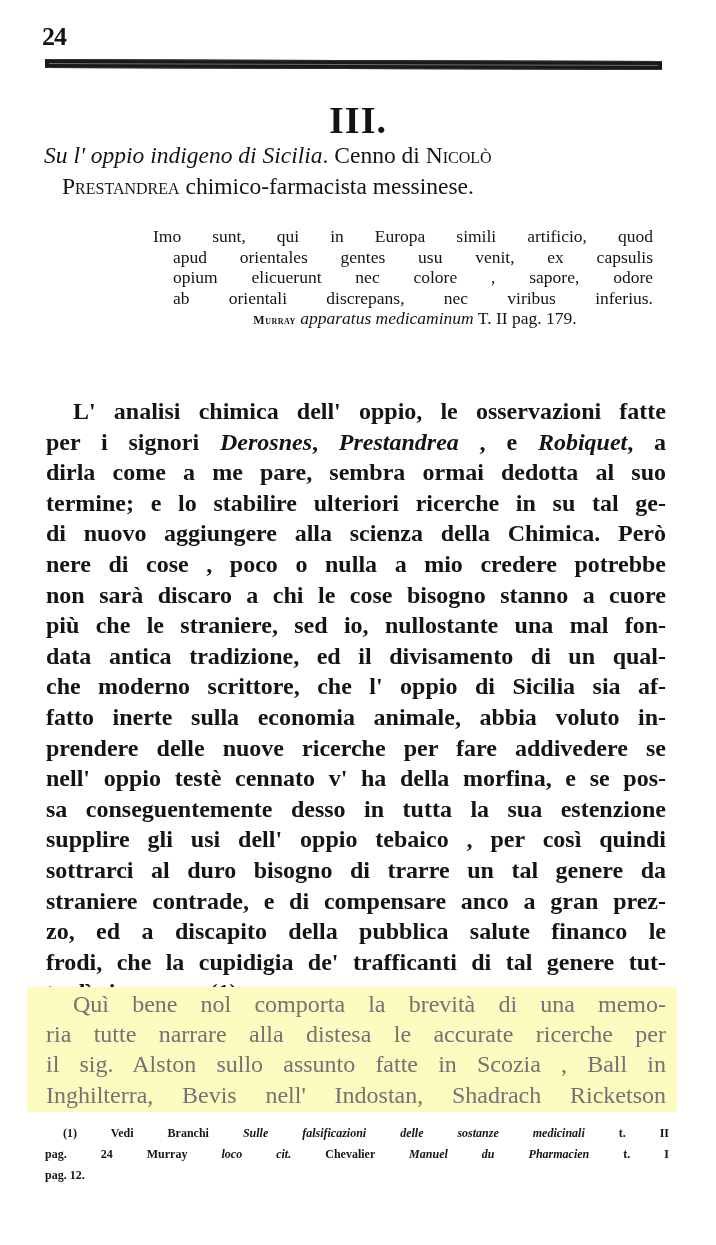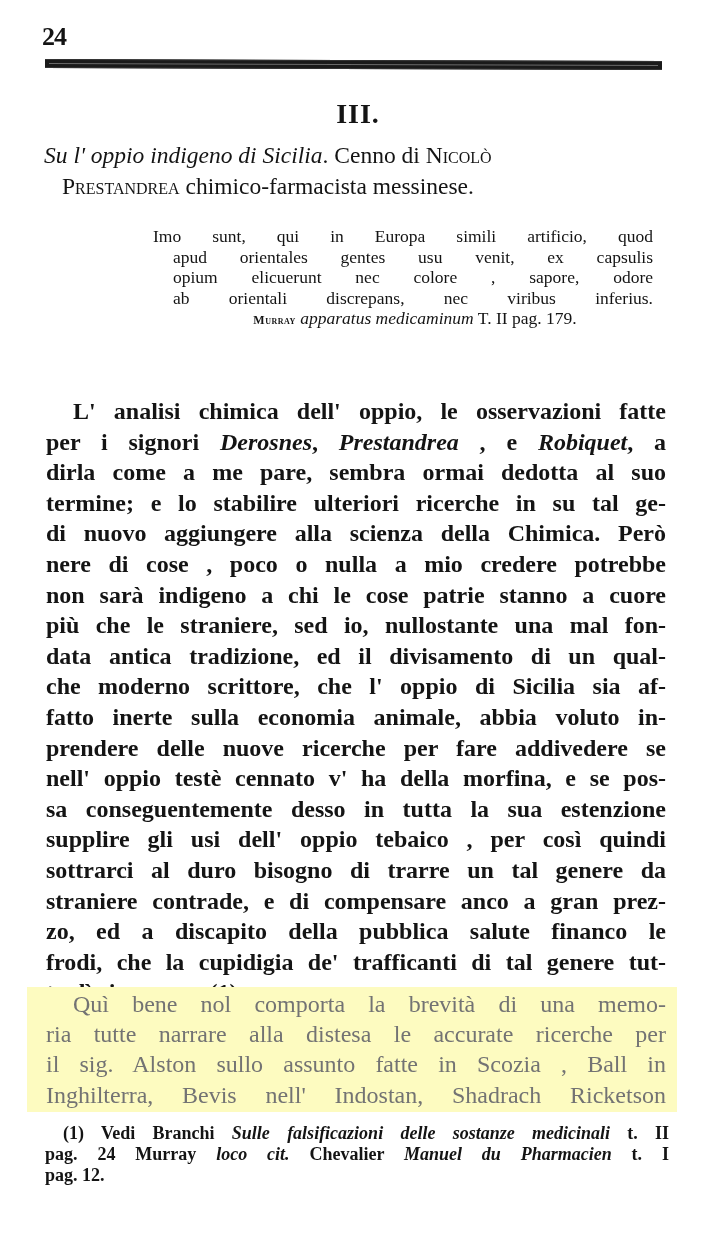--- a/index.html
+++ b/index.html
@@ -15,21 +15,21 @@
     position: absolute; left: 45px; top: 60px; width: 617px; height: 7px;
     background: #1a1a1a; border-top: 1px solid #333; border-bottom: 1px solid #333;
     transform: rotate(0.18deg);
   }
   .rule::after {
     content: ""; position: absolute; left: 4px; right: 4px; top: 3px; height: 1px;
     background: #6a6a6a;
   }
   .heading {
     position: absolute; left: 0; width: 716px; top: 98px; text-align: center;
-    font-size: 28px; font-weight: bold; letter-spacing: 1px;
+    font-size: 38px; font-weight: bold; letter-spacing: 1px;
   }
   .title {
     position: absolute; left: 44px; top: 140px; width: 630px; font-size: 23.5px; line-height: 31px;
   }
   .title .l2 { display: block; padding-left: 18px; }
   .sc { font-variant: small-caps; }
   .epigraph {
     position: absolute; left: 173px; top: 226px; width: 480px; font-size: 17.5px; line-height: 20.5px;
   }
   .epigraph .line { display: block; text-align: justify; text-align-last: justify; }
@@ -45,21 +45,21 @@
   .highlight {
     position: absolute; left: 27px; top: 987px; width: 650px; height: 125px; background: #fdfbc0;
   }
   .hl-text {
     position: absolute; left: 46px; top: 989px; width: 620px; font-size: 24px; line-height: 30.2px;
     color: #737373;
   }
   .hl-text .line { display: block; text-align: justify; text-align-last: justify; white-space: nowrap; }
   .hl-text .indent { padding-left: 27px; }
   .footnote {
-    position: absolute; left: 45px; top: 1123px; width: 624px; font-size: 18px; line-height: 21px; font-weight: bold;
+    position: absolute; left: 45px; top: 1123px; width: 624px; font-size: 12px; line-height: 21px; font-weight: bold;
   }
   .footnote .line { display: block; text-align: justify; text-align-last: justify; white-space: nowrap; }
   .footnote .line.last { text-align-last: left; }
   .footnote .indent { padding-left: 18px; }
   i { font-style: italic; }
 </style>
 </head>
 <body>
 
 <div class="page-num">24</div>
@@ -80,21 +80,21 @@
   <span class="cite"><span class="auth">Murray</span> <i>apparatus medicaminum</i><span> T. II pag. 179.</span></span>
 </div>
 
 <div class="body-text">
   <span class="line indent">L' analisi chimica dell' oppio, le osservazioni fatte</span>
   <span class="line"><span>per i signori </span><i>Derosnes</i><span>, </span><i>Prestandrea</i><span> , e </span><i>Robiquet</i><span>, a</span></span>
   <span class="line">dirla come a me pare, sembra ormai dedotta al suo</span>
   <span class="line">termine; e lo stabilire ulteriori ricerche in su tal ge-</span>
   <span class="line">di nuovo aggiungere alla scienza della Chimica. Però</span>
   <span class="line">nere di cose , poco o nulla a mio credere potrebbe</span>
-  <span class="line">non sarà indigeno a chi le cose patrie stanno a cuore</span>
+  <span class="line">non sarà discaro a chi le cose bisogno stanno a cuore</span>
   <span class="line">più che le straniere, sed io, nullostante una mal fon-</span>
   <span class="line">data antica tradizione, ed il divisamento di un qual-</span>
   <span class="line">che moderno scrittore, che l' oppio di Sicilia sia af-</span>
   <span class="line">fatto inerte sulla economia animale, abbia voluto in-</span>
   <span class="line">prendere delle nuove ricerche per fare addivedere se</span>
   <span class="line">nell' oppio testè cennato v' ha della morfina, e se pos-</span>
   <span class="line">sa conseguentemente desso in tutta la sua estenzione</span>
   <span class="line">supplire gli usi dell' oppio tebaico , per così quindi</span>
   <span class="line">sottrarci al duro bisogno di trarre un tal genere da</span>
   <span class="line">straniere contrade, e di compensare anco a gran prez-</span>

